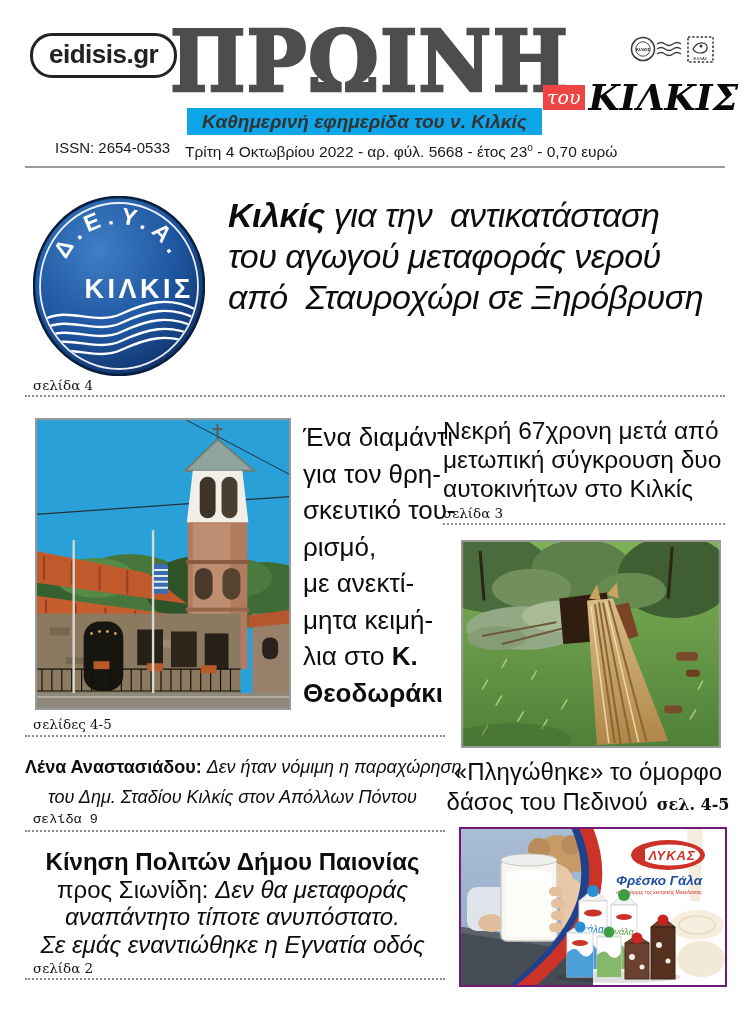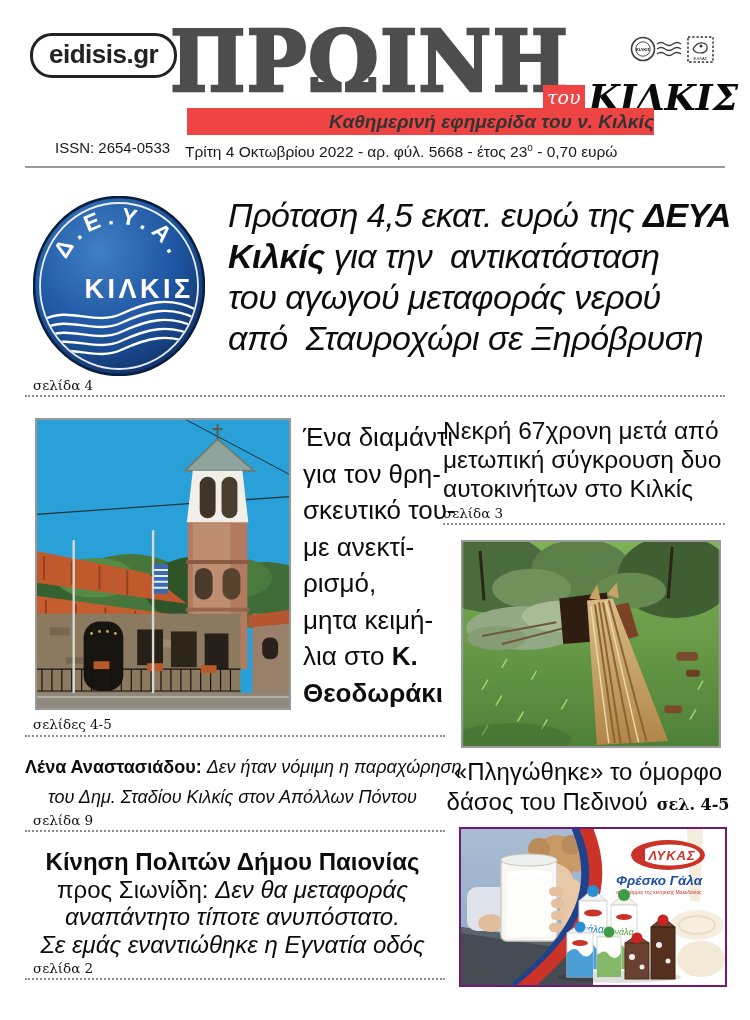--- a/index.html
+++ b/index.html
@@ -9,22 +9,22 @@
   
   .site-badge{left:30px;top:33px;border:3px solid #222;border-radius:22px;
       padding:3px 16px 5px;font-weight:bold;font-size:26px;color:#222;letter-spacing:-0.5px;}
   .masthead-title{left:170px;top:14px;font-family:"DejaVu Serif",serif;font-weight:bold;
       font-size:80px;line-height:90px;color:#4d4d4d;-webkit-text-stroke:2.5px #4d4d4d;
       letter-spacing:1px;transform:scaleY(1.06);transform-origin:top left;white-space:nowrap;}
   .masthead-sub{left:543px;top:76px;white-space:nowrap;font-family:"DejaVu Serif",serif;font-style:italic;}
   .sub-small{display:inline-block;background:#ef4444;color:#fff;font-size:19px;padding:1px 4px 2px;vertical-align:6px;}
   .sub-big{font-size:36px;font-weight:bold;color:#0a0a0a;margin-left:4px;}
   .stamps{left:630px;top:33px;}
-  .tagline-bar{left:187px;top:108px;width:467px;height:27px;background:#ef4444;
-      text-align:right;line-height:27px;font-weight:bold;font-style:italic;font-size:19px;color:#333;}
+  .tagline-bar{left:187px;top:108px;width:355px;height:27px;background:#0ea5e9;
+      text-align:center;line-height:27px;font-weight:bold;font-style:italic;font-size:19px;color:#333;}
   .issn{left:55px;top:139px;font-size:15px;color:#1a1a1a;}
   .dateline{left:185px;top:142px;width:430px;text-align:center;font-size:15.5px;color:#1a1a1a;white-space:nowrap;}
   .dateline sup{font-size:10px;}
   .header-rule{left:25px;top:166px;width:700px;border-top:2.5px solid #9a9a9a;}
   
   .dotted{border-top:2px dotted #8c8c8c;height:0;}
   .page-ref{font-family:"DejaVu Serif",serif;font-size:13.5px;color:#111;white-space:nowrap;}
   
   .lead-headline{left:228px;top:195px;font-size:34px;line-height:41px;color:#0d0d0d;
       font-style:italic;letter-spacing:-0.5px;}
@@ -114,21 +114,20 @@
     <g clip-path="url(#deyaClip)" stroke="#ffffff" stroke-width="2.4" fill="none">
       <path d="M 10,124 C 36,110 62,130 88,118 S 136,100 164,114"></path>
       <path d="M 10,133 C 36,119 62,139 88,127 S 136,109 164,123"></path>
       <path d="M 10,142 C 36,128 62,148 88,136 S 136,118 164,132"></path>
       <path d="M 10,151 C 36,137 62,157 88,145 S 136,127 164,141"></path>
       <path d="M 10,160 C 36,146 62,166 88,154 S 136,136 164,150"></path>
     </g>
   </svg>
 
   <div class="abs lead-headline">
-    <div><span>Πρόταση 4,5 εκατ. ευρώ της </span><b>ΔΕΥΑ</b></div>
     <div><b>Κιλκίς</b><span> για την &nbsp;αντικατάσταση</span></div>
     <div>του αγωγού μεταφοράς νερού</div>
     <div>από &nbsp;Σταυροχώρι σε Ξηρόβρυση</div>
   </div>
 
   <div class="abs page-ref" style="left:33px;top:377px;">σελίδα 4</div>
   <div class="abs dotted" style="left:25px;top:395px;width:700px;"></div>
 
   <svg class="abs photo-frame" style="left:35px;top:418px;" width="256" height="292" viewBox="0 0 256 292">
     <rect x="0" y="0" width="256" height="292" fill="#2aa0d8"></rect>
@@ -193,22 +192,22 @@
       <rect x="0" y="276" width="256" height="16" fill="#8f887c"></rect>
       <line x1="0" y1="280" x2="256" y2="280" stroke="#b5ada0" stroke-width="2"></line>
     </g>
     <rect x="0.5" y="0.5" width="255" height="291" fill="none" stroke="#999" stroke-width="1"></rect>
   </svg>
 
   <div class="abs church-text">
     <div>Ένα διαμάντι</div>
     <div>για τον θρη-</div>
     <div>σκευτικό του-</div>
+    <div>ρισμό,</div>
     <div>με ανεκτί-</div>
-    <div>ρισμό,</div>
     <div>μητα κειμή-</div>
     <div><span>λια στο </span><b>Κ.</b></div>
     <div><b>Θεοδωράκι</b></div>
   </div>
 
   <div class="abs page-ref" style="left:33px;top:716px;">σελίδες 4-5</div>
   <div class="abs dotted" style="left:25px;top:735px;width:420px;"></div>
 
   <div class="abs crash-headline">
     <div>Νεκρή 67χρονη μετά από</div>
@@ -266,21 +265,21 @@
 
   <div class="abs forest-caption">
     <div>«Πληγώθηκε» το όμορφο</div>
     <div><span>δάσος του Πεδινού</span><span class="ref-inline">σελ. 4-5</span></div>
   </div>
 
   <div class="abs stadium">
     <div><span class="nm">Λένα Αναστασιάδου</span><span class="nm">: </span><span class="qt">Δεν ήταν νόμιμη η παραχώρηση</span></div>
     <div class="qt">του Δημ. Σταδίου Κιλκίς στον Απόλλων Πόντου</div>
   </div>
-  <div class="abs page-ref" style="left:33px;top:812px;">σελίδα 9</div>
+  <div class="abs page-ref" style="left:33px;top:812px;font-family:Liberation Mono, monospace;">σελίδα 9</div>
   <div class="abs dotted" style="left:25px;top:830px;width:420px;"></div>
 
   <div class="abs paionia">
     <div class="b1">Κίνηση Πολιτών Δήμου Παιονίας</div>
     <div><span>προς Σιωνίδη: </span><span class="it">Δεν θα μεταφοράς</span></div>
     <div class="it">αναπάντητο τίποτε ανυπόστατο.</div>
     <div class="it">Σε εμάς εναντιώθηκε η Εγνατία οδός</div>
   </div>
   <div class="abs page-ref" style="left:33px;top:960px;">σελίδα 2</div>
   <div class="abs dotted" style="left:25px;top:978px;width:420px;"></div>

